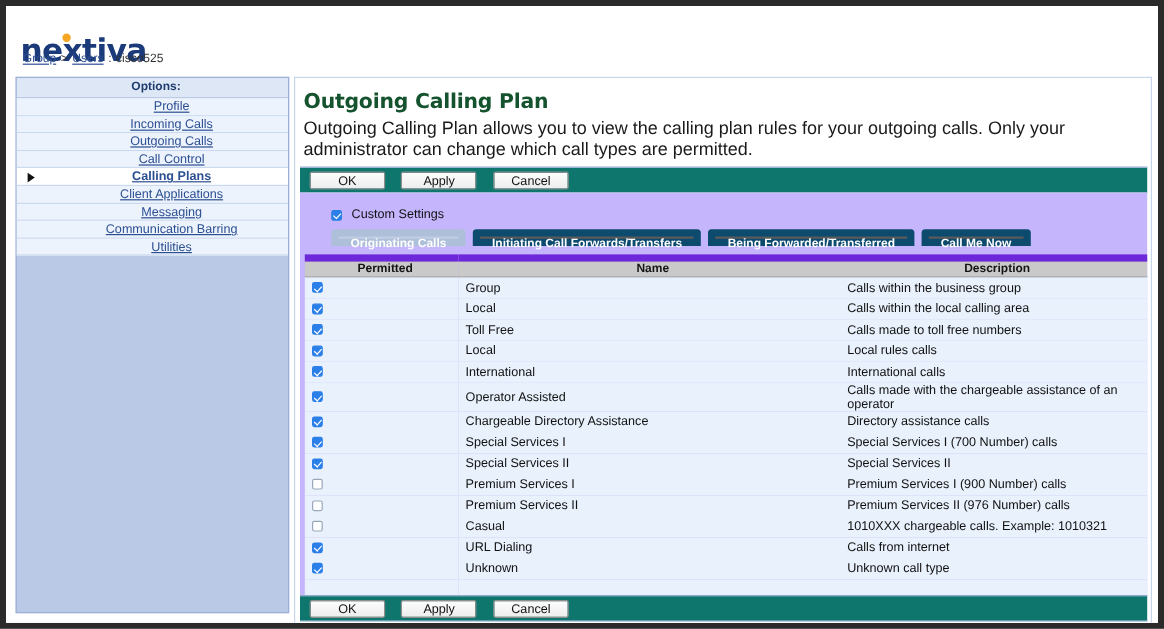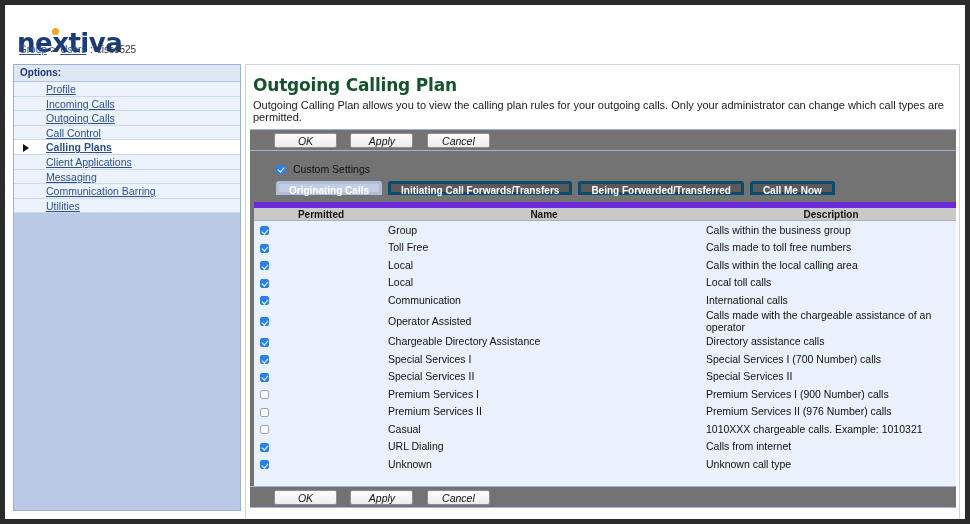--- a/index.html
+++ b/index.html
@@ -74,20 +74,21 @@
   
   .sidebar {
     position: absolute;
     left: 8px;
     top: 59px;
     width: 228px;
     height: 447px;
     background: #bac9e6;
     border: 1px solid #9bb0d4;
     box-sizing: border-box;
+    text-align: center;
   }
   .sidebar-head {
     height: 13px;
     background: #dde7f6;
     border-bottom: 1px solid #b2c4e2;
     font-size: 10px;
     font-weight: bold;
     color: #1f3c6e;
     padding: 2px 0 1px 6px;
     line-height: 12px;
@@ -142,33 +143,32 @@
   }
   .page-title {
     font-family: "DejaVu Sans", sans-serif;
     font-size: 17px;
     font-weight: bold;
     color: #14532d;
     padding: 10px 0 0 7px;
     letter-spacing: -0.2px;
   }
   .page-desc {
-    font-size: 11px;
+    font-size: 15px;
     color: #1a1a1a;
     padding: 4px 0 0 7px;
   }
   .btn-bar {
     margin: 6px 3px 0 4px;
     height: 22px;
-    background: #737373;
+    background: #0f766e;
     border-top: 1px solid #9fb4d8;
     border-bottom: 1px solid #9fb4d8;
-    padding-left: 24px;
-    box-sizing: border-box;
-    font-style: italic;
+    padding-left: 8px;
+    box-sizing: border-box;
   }
   .btn-bar.bottom {
     margin-top: 0;
   }
   .btn {
     display: inline-block;
     width: 63px;
     height: 15px;
     line-height: 14px;
     margin-top: 3px;
@@ -178,21 +178,21 @@
     color: #111111;
     background: linear-gradient(#fdfdfd, #ededed);
     border: 1px solid #8e8e8e;
     border-radius: 2px;
     box-sizing: border-box;
     cursor: pointer;
   }
 
   .content-area {
     margin: 0 3px 0 4px;
-    background: #737373;
+    background: #c4b5fd;
     min-height: 300px;
   }
   .custom-settings {
     padding: 12px 0 0 26px;
     font-size: 10.5px;
     color: #111;
     display: flex;
     align-items: center;
   }
   .cs-label {
@@ -235,21 +235,21 @@
     gap: 6px;
   }
   .tab {
     height: 14px;
     line-height: 14px;
     padding: 0 10px;
     font-size: 10px;
     font-weight: bold;
     color: #ffffff;
     background: #5a5a5a;
-    border: 3px solid #0c4a6e;
+    border: 6px solid #0c4a6e;
     border-radius: 3px 3px 0 0;
     box-sizing: border-box;
     white-space: nowrap;
     cursor: pointer;
   }
   .tab.active {
     background: #c0cde3;
     border-color: #aebfda;
     color: #ffffff;
   }
@@ -397,36 +397,36 @@
           </tr>
         </thead>
         <tbody>
           <tr>
             <td class="td-permitted"><span class="cb on"></span></td>
             <td class="td-name">Group</td>
             <td class="td-desc">Calls within the business group</td>
           </tr>
           <tr>
             <td class="td-permitted"><span class="cb on"></span></td>
+            <td class="td-name">Local</td>
+            <td class="td-desc">Calls within the local calling area</td>
+          </tr>
+          <tr>
+            <td class="td-permitted"><span class="cb on"></span></td>
             <td class="td-name">Toll Free</td>
             <td class="td-desc">Calls made to toll free numbers</td>
           </tr>
           <tr>
             <td class="td-permitted"><span class="cb on"></span></td>
             <td class="td-name">Local</td>
-            <td class="td-desc">Calls within the local calling area</td>
-          </tr>
-          <tr>
-            <td class="td-permitted"><span class="cb on"></span></td>
-            <td class="td-name">Local</td>
-            <td class="td-desc">Local toll calls</td>
-          </tr>
-          <tr>
-            <td class="td-permitted"><span class="cb on"></span></td>
-            <td class="td-name">Communication</td>
+            <td class="td-desc">Local rules calls</td>
+          </tr>
+          <tr>
+            <td class="td-permitted"><span class="cb on"></span></td>
+            <td class="td-name">International</td>
             <td class="td-desc">International calls</td>
           </tr>
           <tr>
             <td class="td-permitted"><span class="cb on"></span></td>
             <td class="td-name">Operator Assisted</td>
             <td class="td-desc">Calls made with the chargeable assistance of an operator</td>
           </tr>
           <tr>
             <td class="td-permitted"><span class="cb on"></span></td>
             <td class="td-name">Chargeable Directory Assistance</td>

